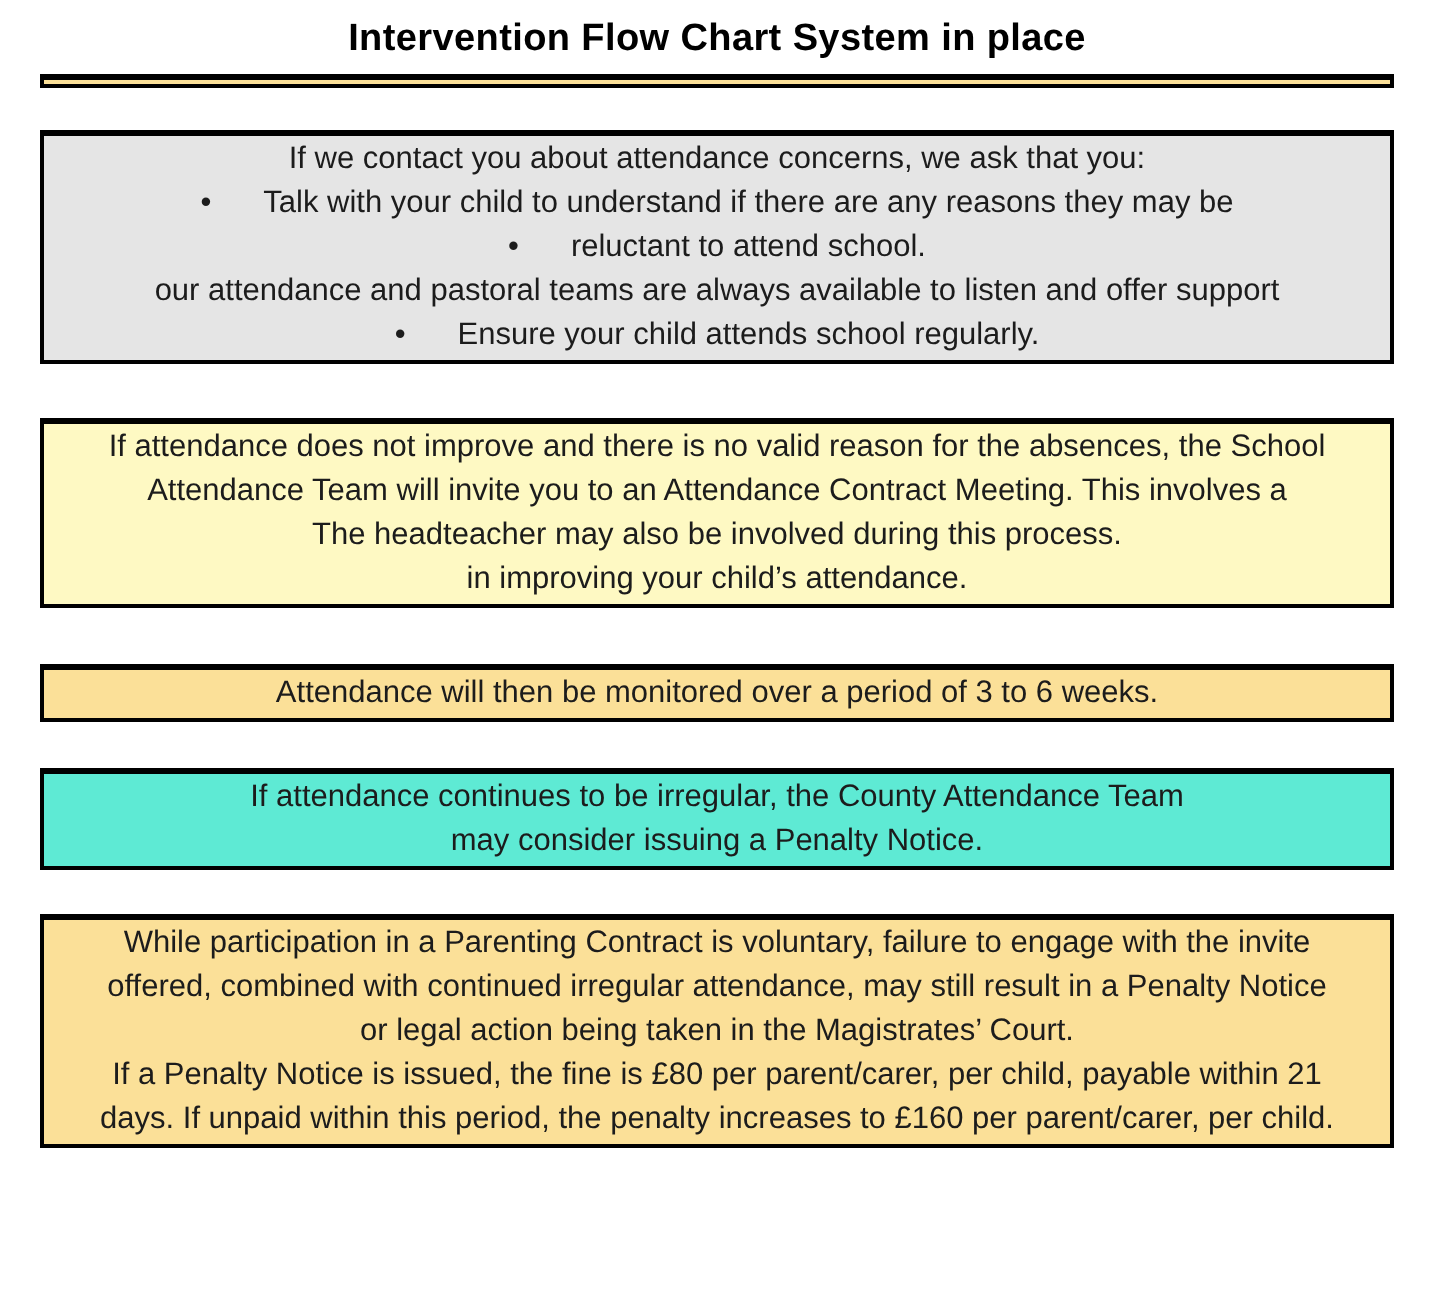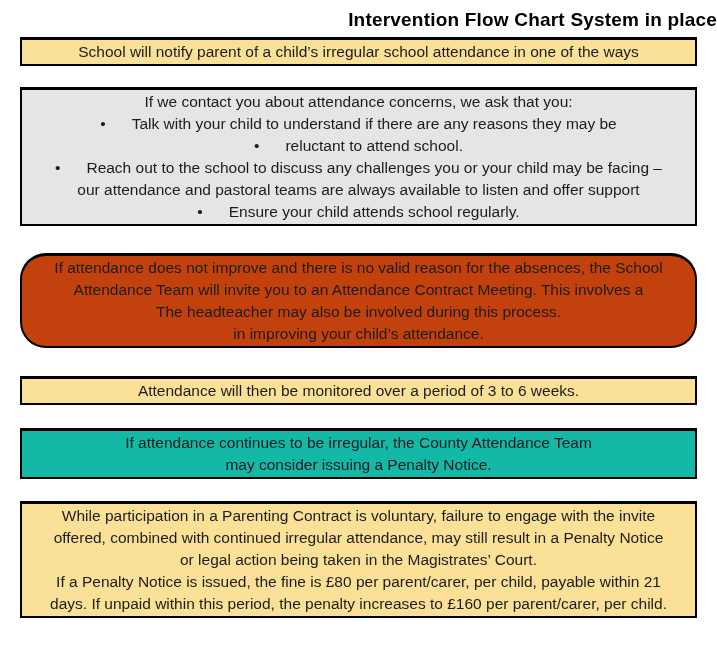--- a/index.html
+++ b/index.html
@@ -8,21 +8,21 @@
     background: #ffffff;
   }
   body {
     width: 717px;
     height: 647px;
     font-family: "Liberation Sans", sans-serif;
     color: #1c1c1c;
     overflow: hidden;
   }
   .page-title {
-    text-align: right;
+    text-align: center;
     font-weight: bold;
     font-size: 19px;
     color: #000000;
     margin: 9px 0 6px 0;
     letter-spacing: 0.2px;
   }
   #flow {
     margin: 0;
   }
   .flow-box {
@@ -53,40 +53,38 @@
     vertical-align: baseline;
   }
 </style>
 </head>
 <body>
 
 <div class="page-title">Intervention Flow Chart System in place</div>
 
 <div id="flow">
     <div class="flow-box" style="background: rgb(251, 224, 152); border-color: rgb(0, 0, 0);">
-      <div class="text-line"><span>School will notify parent of a child’s irregular school attendance in one of the ways</span></div>
     </div>
     <div class="flow-box" style="background: #e5e5e5; border-color: rgb(0, 0, 0);">
       <div class="text-line"><span>If we contact you about attendance concerns, we ask that you:</span></div>
       <div class="text-line"><span class="bullet-icon">•</span><span>Talk with your child to understand if there are any reasons they may be</span></div>
       <div class="text-line"><span class="bullet-icon">•</span><span>reluctant to attend school.</span></div>
-      <div class="text-line"><span class="bullet-icon">•</span><span>Reach out to the school to discuss any challenges you or your child may be facing –</span></div>
       <div class="text-line"><span>our attendance and pastoral teams are always available to listen and offer support</span></div>
       <div class="text-line"><span class="bullet-icon">•</span><span>Ensure your child attends school regularly.</span></div>
     </div>
-    <div class="flow-box" style="background: #c2410c; border-color: rgb(0, 0, 0); border-radius: 26px;">
+    <div class="flow-box" style="background: #fef9c3; border-color: rgb(0, 0, 0);">
       <div class="text-line"><span>If attendance does not improve and there is no valid reason for the absences, the School</span></div>
       <div class="text-line"><span>Attendance Team will invite you to an Attendance Contract Meeting. This involves a</span></div>
       <div class="text-line"><span>The headteacher may also be involved during this process.</span></div>
       <div class="text-line"><span>in improving your child’s attendance.</span></div>
     </div>
     <div class="flow-box" style="background: rgb(251, 224, 152); border-color: rgb(0, 0, 0);">
       <div class="text-line"><span>Attendance will then be monitored over a period of 3 to 6 weeks.</span></div>
     </div>
-    <div class="flow-box" style="background: #14b8a6; border-color: rgb(0, 0, 0);">
+    <div class="flow-box" style="background: #5eead4; border-color: rgb(0, 0, 0);">
       <div class="text-line"><span>If attendance continues to be irregular, the County Attendance Team</span></div>
       <div class="text-line"><span>may consider issuing a Penalty Notice.</span></div>
     </div>
     <div class="flow-box" style="background: rgb(251, 224, 152); border-color: rgb(0, 0, 0);">
       <div class="text-line"><span>While participation in a Parenting Contract is voluntary, failure to engage with the invite</span></div>
       <div class="text-line"><span>offered, combined with continued irregular attendance, may still result in a Penalty Notice</span></div>
       <div class="text-line"><span>or legal action being taken in the Magistrates’ Court.</span></div>
       <div class="text-line"><span>If a Penalty Notice is issued, the fine is £80 per parent/carer, per child, payable within 21</span></div>
       <div class="text-line"><span>days. If unpaid within this period, the penalty increases to £160 per parent/carer, per child.</span></div>
     </div>

